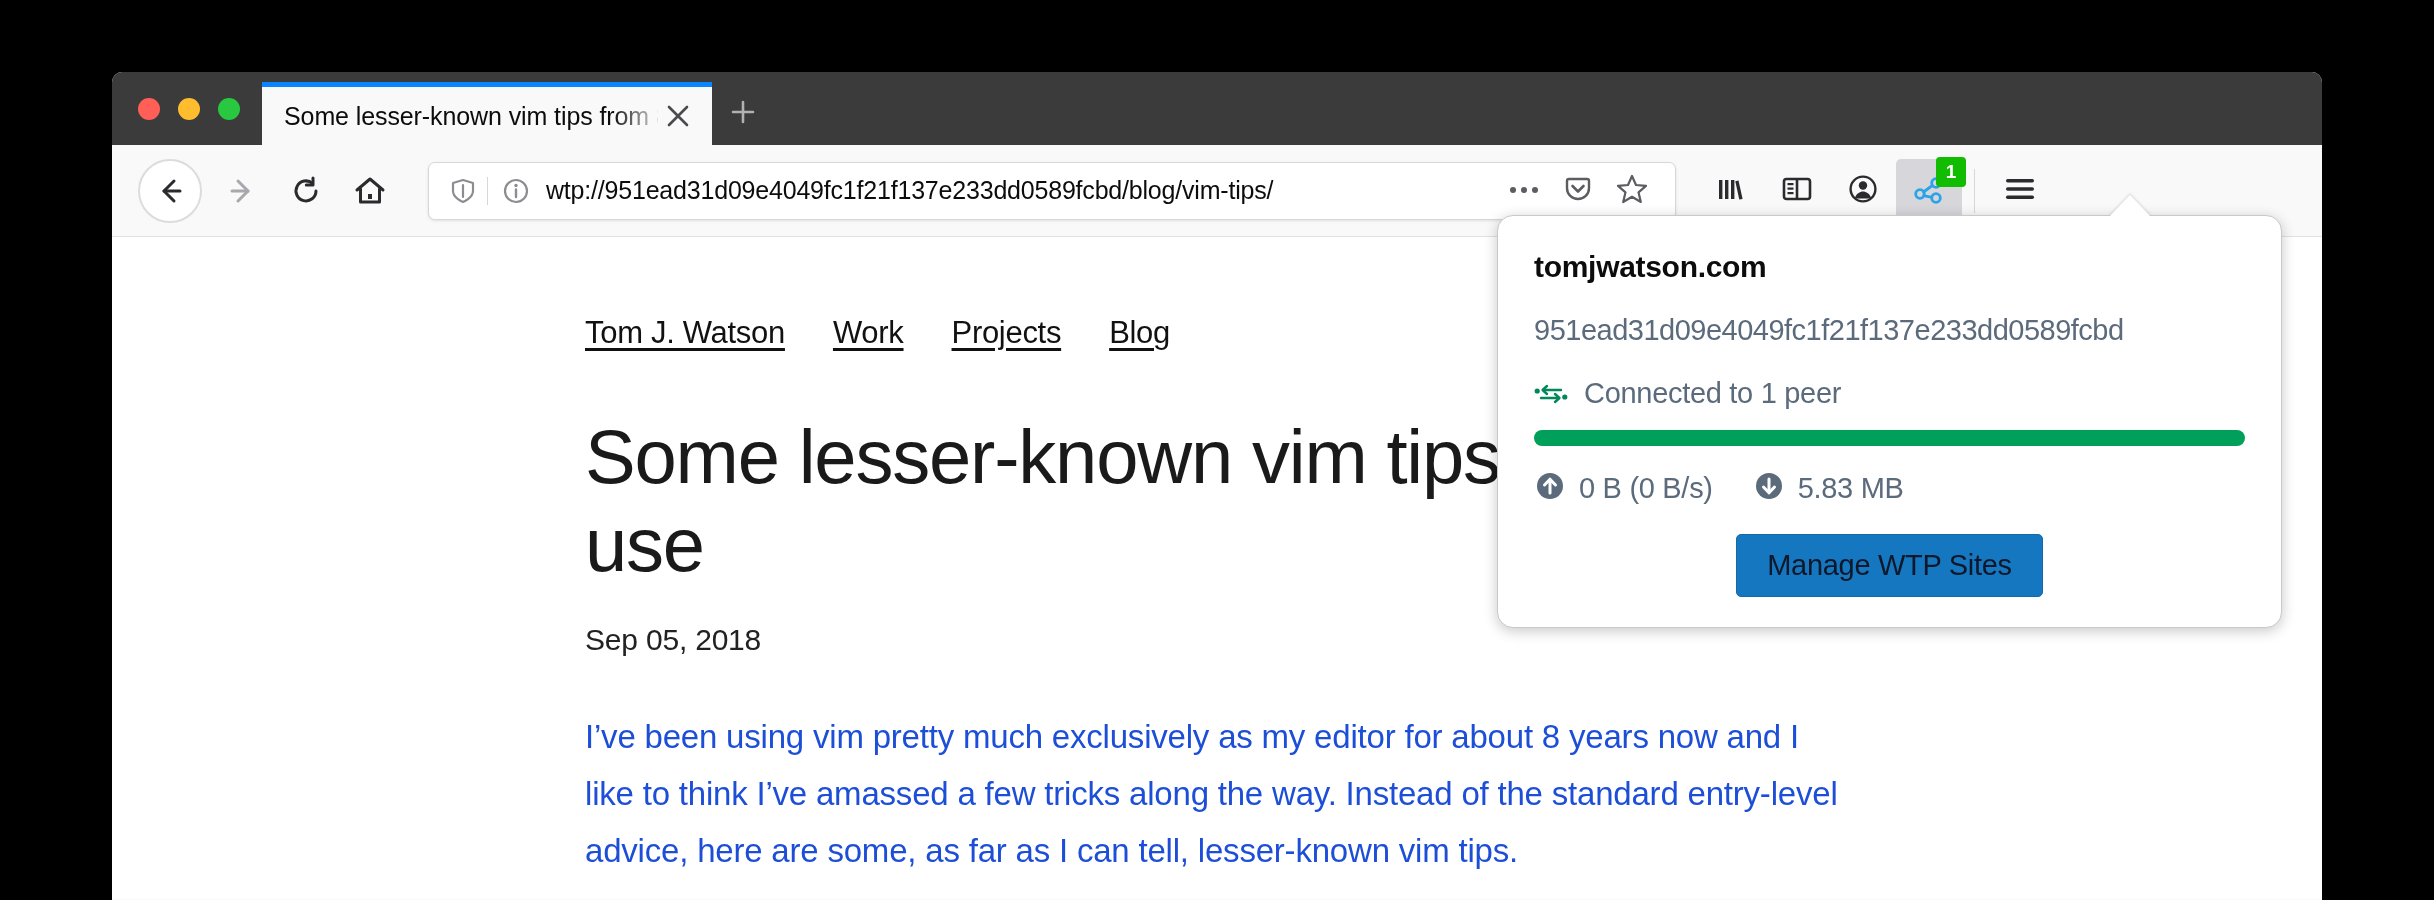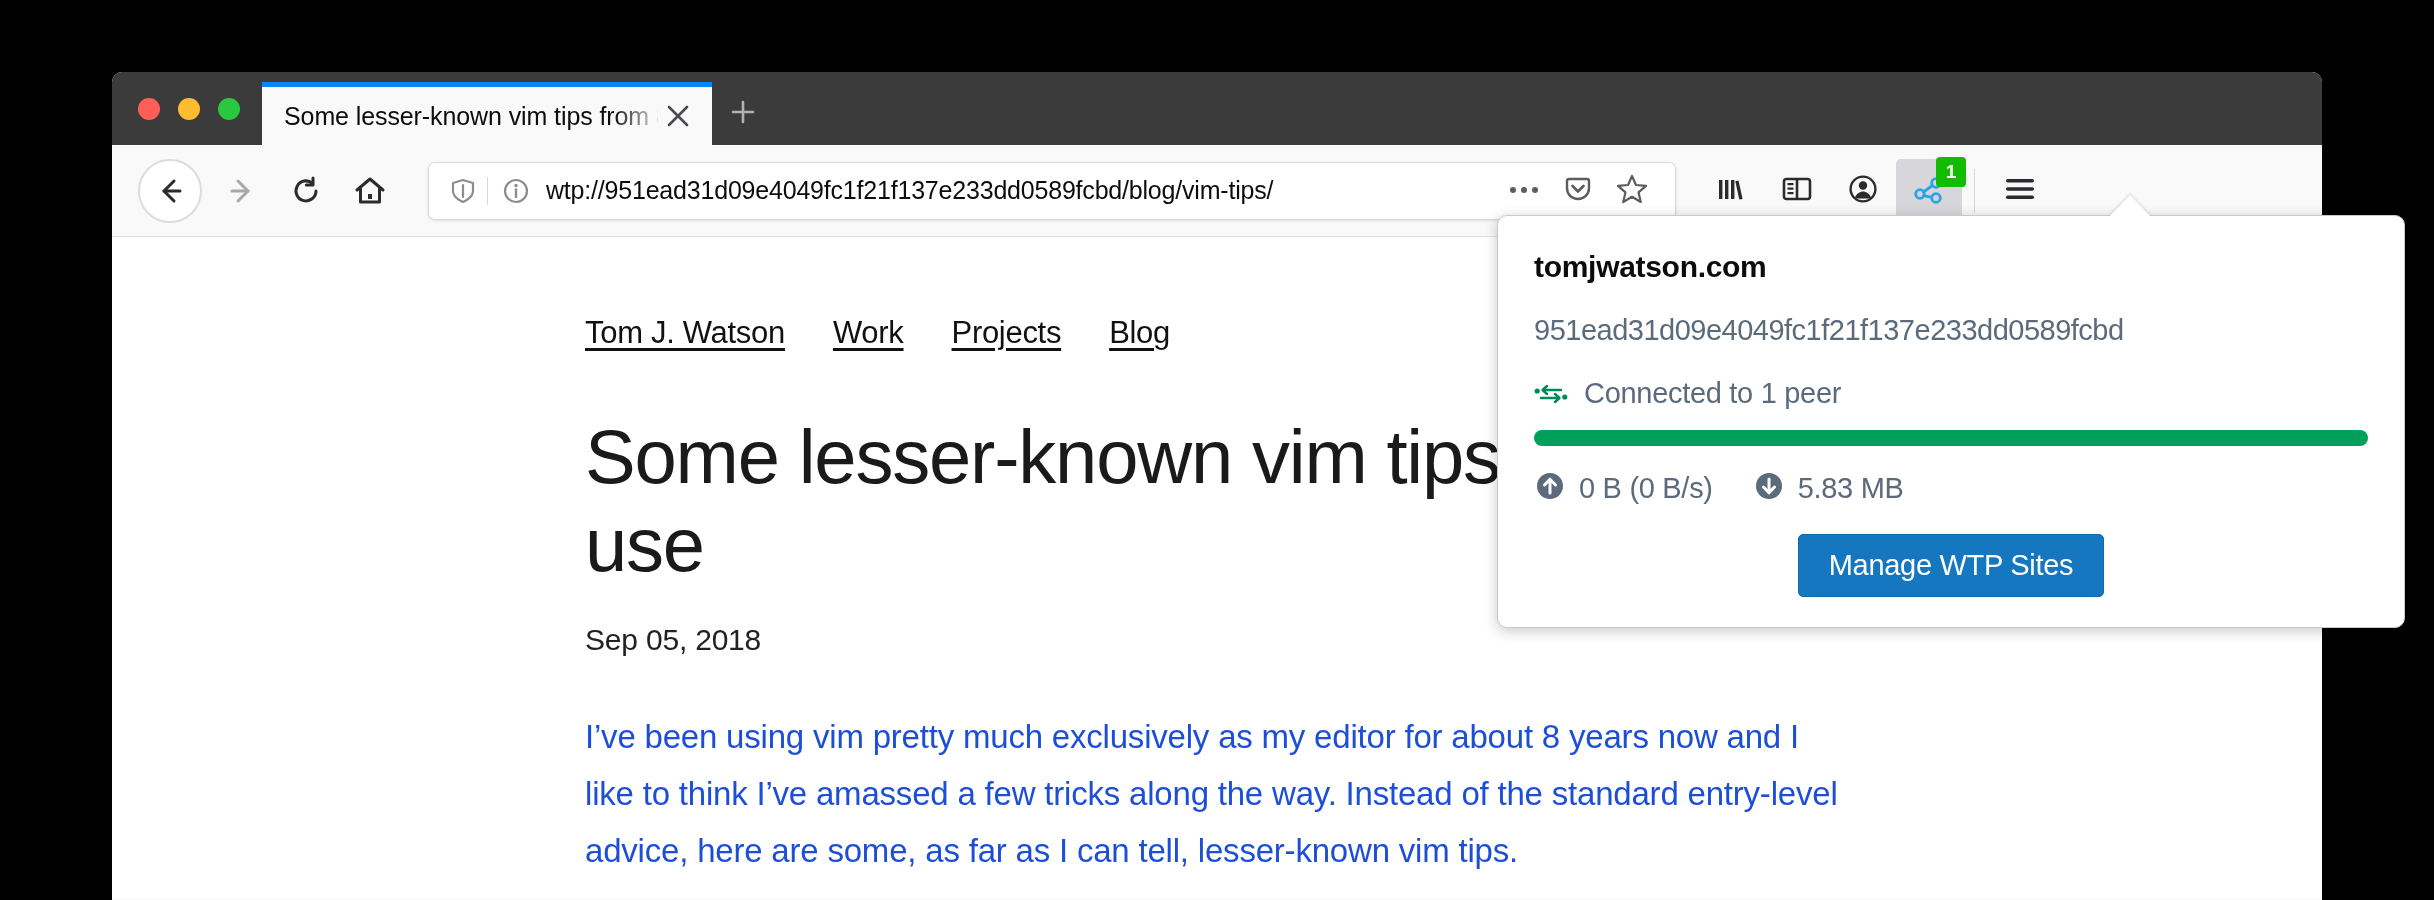--- a/index.html
+++ b/index.html
@@ -228,24 +228,24 @@
     color: #1d4ed8;
     max-width: 1270px;
     letter-spacing: -0.2px;
   }
 
   
   .wtp-popup {
     position: absolute;
     left: 1497px;
     top: 215px;
-    width: 908px;
+    width: 785px;
     background: #ffffff;
     border: 1px solid #c9c9cc;
-    border-radius: 10px;
+    border-radius: 16px;
     box-shadow: 0 3px 14px rgba(0,0,0,0.22);
     padding: 34px 36px 30px 36px;
     z-index: 50;
   }
   .wtp-arrow {
     position: absolute;
     left: 2109px;
     top: 195px;
     width: 0; height: 0;
     border-left: 21px solid transparent;
@@ -327,21 +327,21 @@
   }
   .wtp-toggle-label {
     font-size: 29px;
     color: #4a5a6a;
     letter-spacing: -0.3px;
   }
 
   .wtp-btn-row { display: flex; justify-content: center; }
   .wtp-btn {
     background: #1577bf;
-    color: #ffffff;
+    color: #0f172a;
     border: 1px solid #126aa8;
     border-radius: 5px;
     font-size: 29px;
     font-family: "Liberation Sans", sans-serif;
     padding: 14px 30px;
     letter-spacing: -0.3px;
     white-space: nowrap;
   }
 </style>
 </head>

